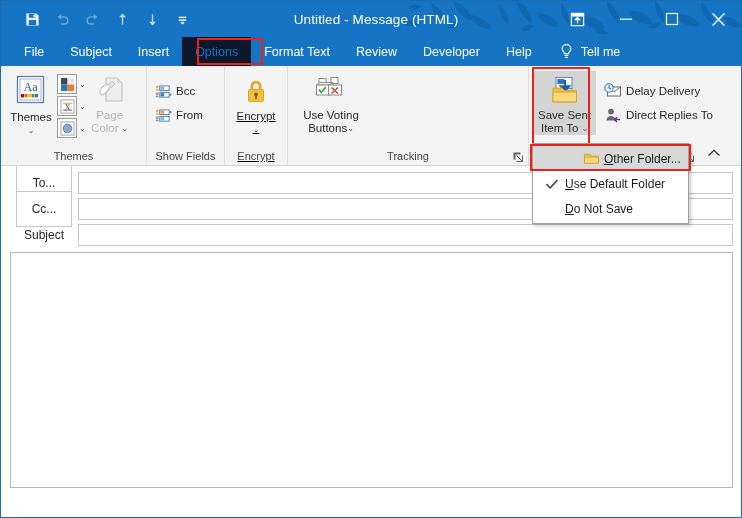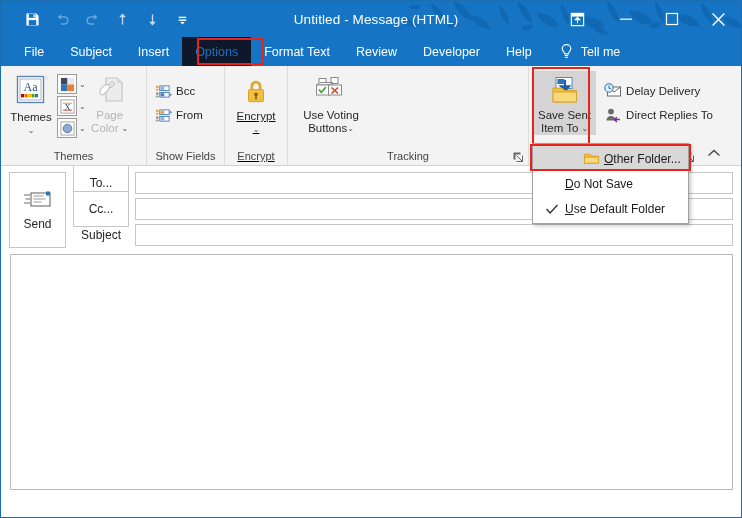--- a/index.html
+++ b/index.html
@@ -572,46 +572,35 @@
     <div class="menu-item hover">
       <span class="mi-ic">
         <svg width="17" height="15" viewBox="0 0 18 16">
             <path d="M1.5 3.5h6l1.8 2h7.2V13H1.5z" fill="#f0c040" stroke="#d9a22a" stroke-width="1"></path>
             <path d="M1.5 6.5h15V13h-15z" fill="#f7d87a" stroke="#d9a22a" stroke-width="1"></path>
           </svg>
       </span>
       <span class="mi-label"><u>O</u><span>ther Folder...</span></span>
     </div>
     <div class="menu-item">
-      <span class="mi-ic"></span>
-      <span class="mi-label"><u>D</u><span>o Not Save</span></span>
-    </div>
-    <div class="menu-item">
       <span class="mi-ic">
         <svg width="14" height="12" viewBox="0 0 14 12">
             <path d="M1.5 6l3.6 4L12.5 2" stroke="#333" stroke-width="1.4" fill="none"></path>
           </svg>
       </span>
       <span class="mi-label"><u>U</u><span>se Default Folder</span></span>
     </div>
+    <div class="menu-item">
+      <span class="mi-ic"></span>
+      <span class="mi-label"><u>D</u><span>o Not Save</span></span>
+    </div>
   </div>
   <div class="menu-annot"></div>
 
   <div class="compose">
-    <div class="sendbtn">
-      <span>
-        <svg width="30" height="22" viewBox="0 0 30 22">
-          <rect x="8" y="4" width="19" height="13" fill="#ffffff" stroke="#6a6a6a" stroke-width="1.1"></rect>
-          <path d="M10.5 7h10M10.5 10h12M10.5 13h8" stroke="#9a9a9a" stroke-width="1.1"></path>
-          <rect x="23" y="2.5" width="4" height="4" fill="#2e75b6"></rect>
-          <path d="M1 6h6M2.5 10h4.5M1 14h6" stroke="#6a6a6a" stroke-width="1.1"></path>
-        </svg>
-      </span>
-      <span>Send</span>
-    </div>
     <div class="fields">
       <div class="frow">
         <div class="fbtn">To...</div>
         <div class="finput"></div>
       </div>
       <div class="frow">
         <div class="fbtn">Cc...</div>
         <div class="finput"></div>
       </div>
       <div class="frow">

